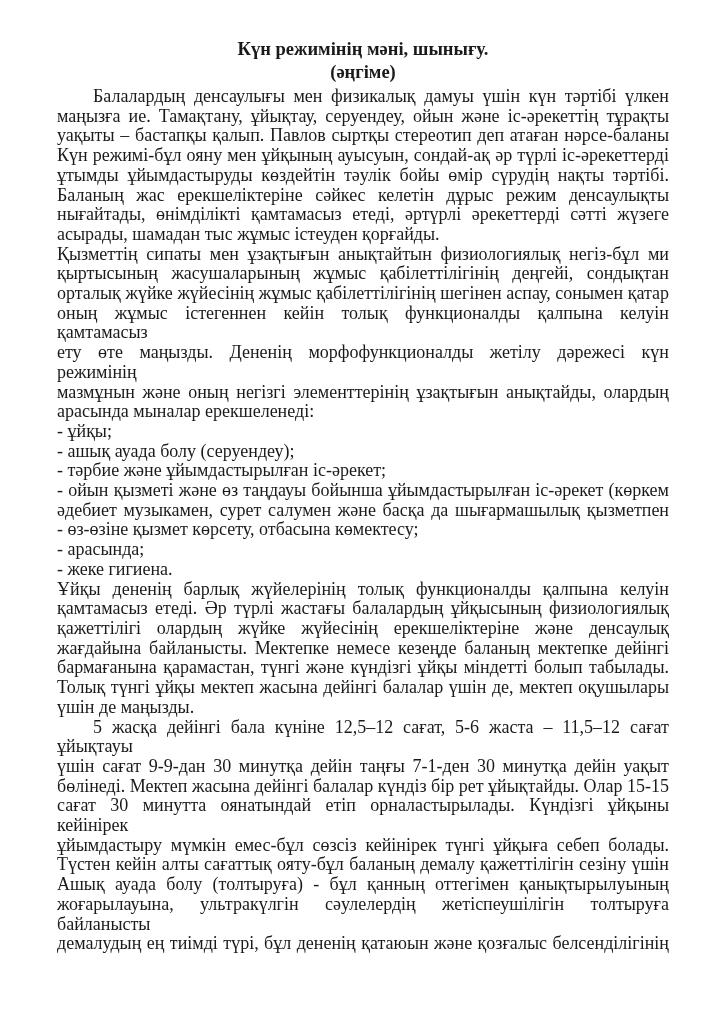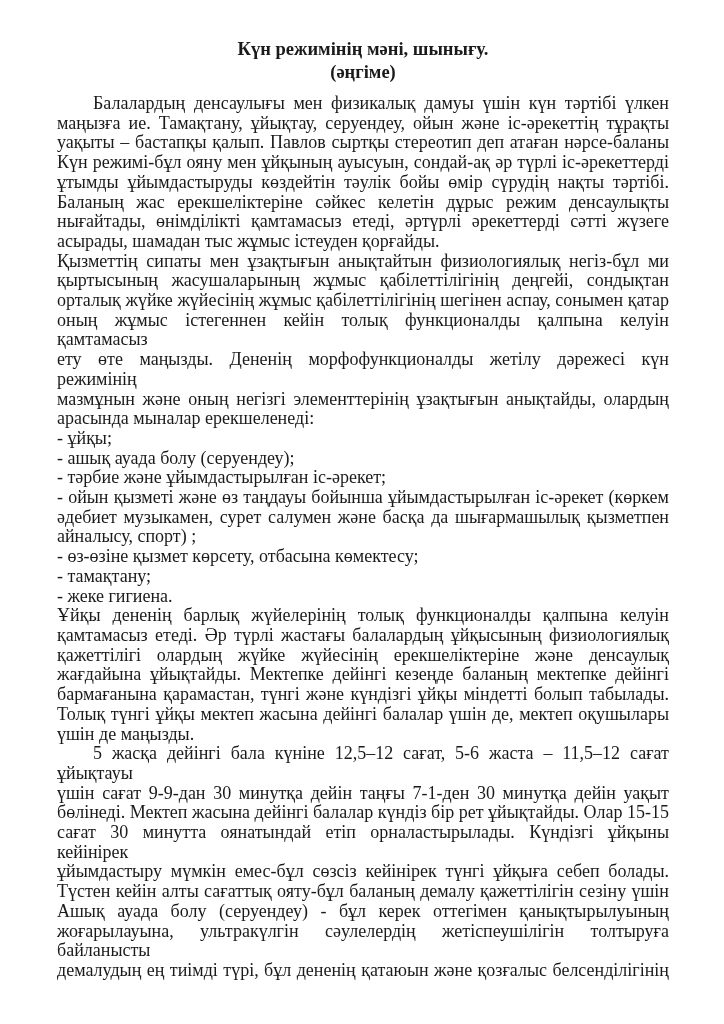--- a/index.html
+++ b/index.html
@@ -25,21 +25,21 @@
   }
   .doc-title,
   .doc-subtitle {
     text-align: center;
     font-weight: bold;
     font-size: 18.5px;
     line-height: 23px;
     white-space: nowrap;
   }
   .doc-subtitle {
-    margin-bottom: 10px;
+    margin-bottom: 3px;
   }
   .block {
     margin: 0;
     padding: 0;
   }
   .line {
     font-size: 18px;
     line-height: 19.7px;
     text-align: left;
   }
@@ -85,48 +85,47 @@
         </div>
         <div class="block">
           <div class="line">- ашық ауада болу (серуендеу);</div>
         </div>
         <div class="block">
           <div class="line">- тәрбие және ұйымдастырылған іс-әрекет;</div>
         </div>
         <div class="block">
           <div class="line fill">- ойын қызметі және өз таңдауы бойынша ұйымдастырылған іс-әрекет (көркем</div>
           <div class="line fill">әдебиет музыкамен, сурет салумен және басқа да шығармашылық қызметпен</div>
-          <div class="line">айналысу, спорт) ;</div>
         </div>
         <div class="block">
           <div class="line">- өз-өзіне қызмет көрсету, отбасына көмектесу;</div>
         </div>
         <div class="block">
-          <div class="line">- тамақтану;</div>
+          <div class="line">- арасында;</div>
         </div>
         <div class="block">
           <div class="line">- жеке гигиена.</div>
         </div>
         <div class="block">
           <div class="line fill">Ұйқы дененің барлық жүйелерінің толық функционалды қалпына келуін</div>
           <div class="line fill">қамтамасыз етеді. Әр түрлі жастағы балалардың ұйқысының физиологиялық</div>
           <div class="line fill">қажеттілігі олардың жүйке жүйесінің ерекшеліктеріне және денсаулық</div>
-          <div class="line fill">жағдайына ұйықтайды. Мектепке дейінгі кезеңде баланың мектепке дейінгі</div>
+          <div class="line fill">жағдайына байланысты. Мектепке немесе кезеңде баланың мектепке дейінгі</div>
           <div class="line fill">бармағанына қарамастан, түнгі және күндізгі ұйқы міндетті болып табылады.</div>
           <div class="line fill">Толық түнгі ұйқы мектеп жасына дейінгі балалар үшін де, мектеп оқушылары</div>
           <div class="line">үшін де маңызды.</div>
         </div>
         <div class="block">
           <div class="line fill indent">5 жасқа дейінгі бала күніне 12,5–12 сағат, 5-6 жаста – 11,5–12 сағат ұйықтауы</div>
           <div class="line fill">үшін сағат 9-9-дан 30 минутқа дейін таңғы 7-1-ден 30 минутқа дейін уақыт</div>
           <div class="line fill">бөлінеді. Мектеп жасына дейінгі балалар күндіз бір рет ұйықтайды. Олар 15-15</div>
           <div class="line fill">сағат 30 минутта оянатындай етіп орналастырылады. Күндізгі ұйқыны кейінірек</div>
           <div class="line fill">ұйымдастыру мүмкін емес-бұл сөзсіз кейінірек түнгі ұйқыға себеп болады.</div>
           <div class="line fill">Түстен кейін алты сағаттық ояту-бұл баланың демалу қажеттілігін сезіну үшін</div>
         </div>
         <div class="block">
-          <div class="line fill">Ашық ауада болу (серуендеу) - бұл керек оттегімен қанықтырылуының</div>
+          <div class="line fill">Ашық ауада болу (толтыруға) - бұл қанның оттегімен қанықтырылуының</div>
           <div class="line fill">жоғарылауына, ультракүлгін сәулелердің жетіспеушілігін толтыруға байланысты</div>
           <div class="line fill">демалудың ең тиімді түрі, бұл дененің қатаюын және қозғалыс белсенділігінің</div>
         </div>
       </div>
   </div>
 </div>
 
 </body></html>

